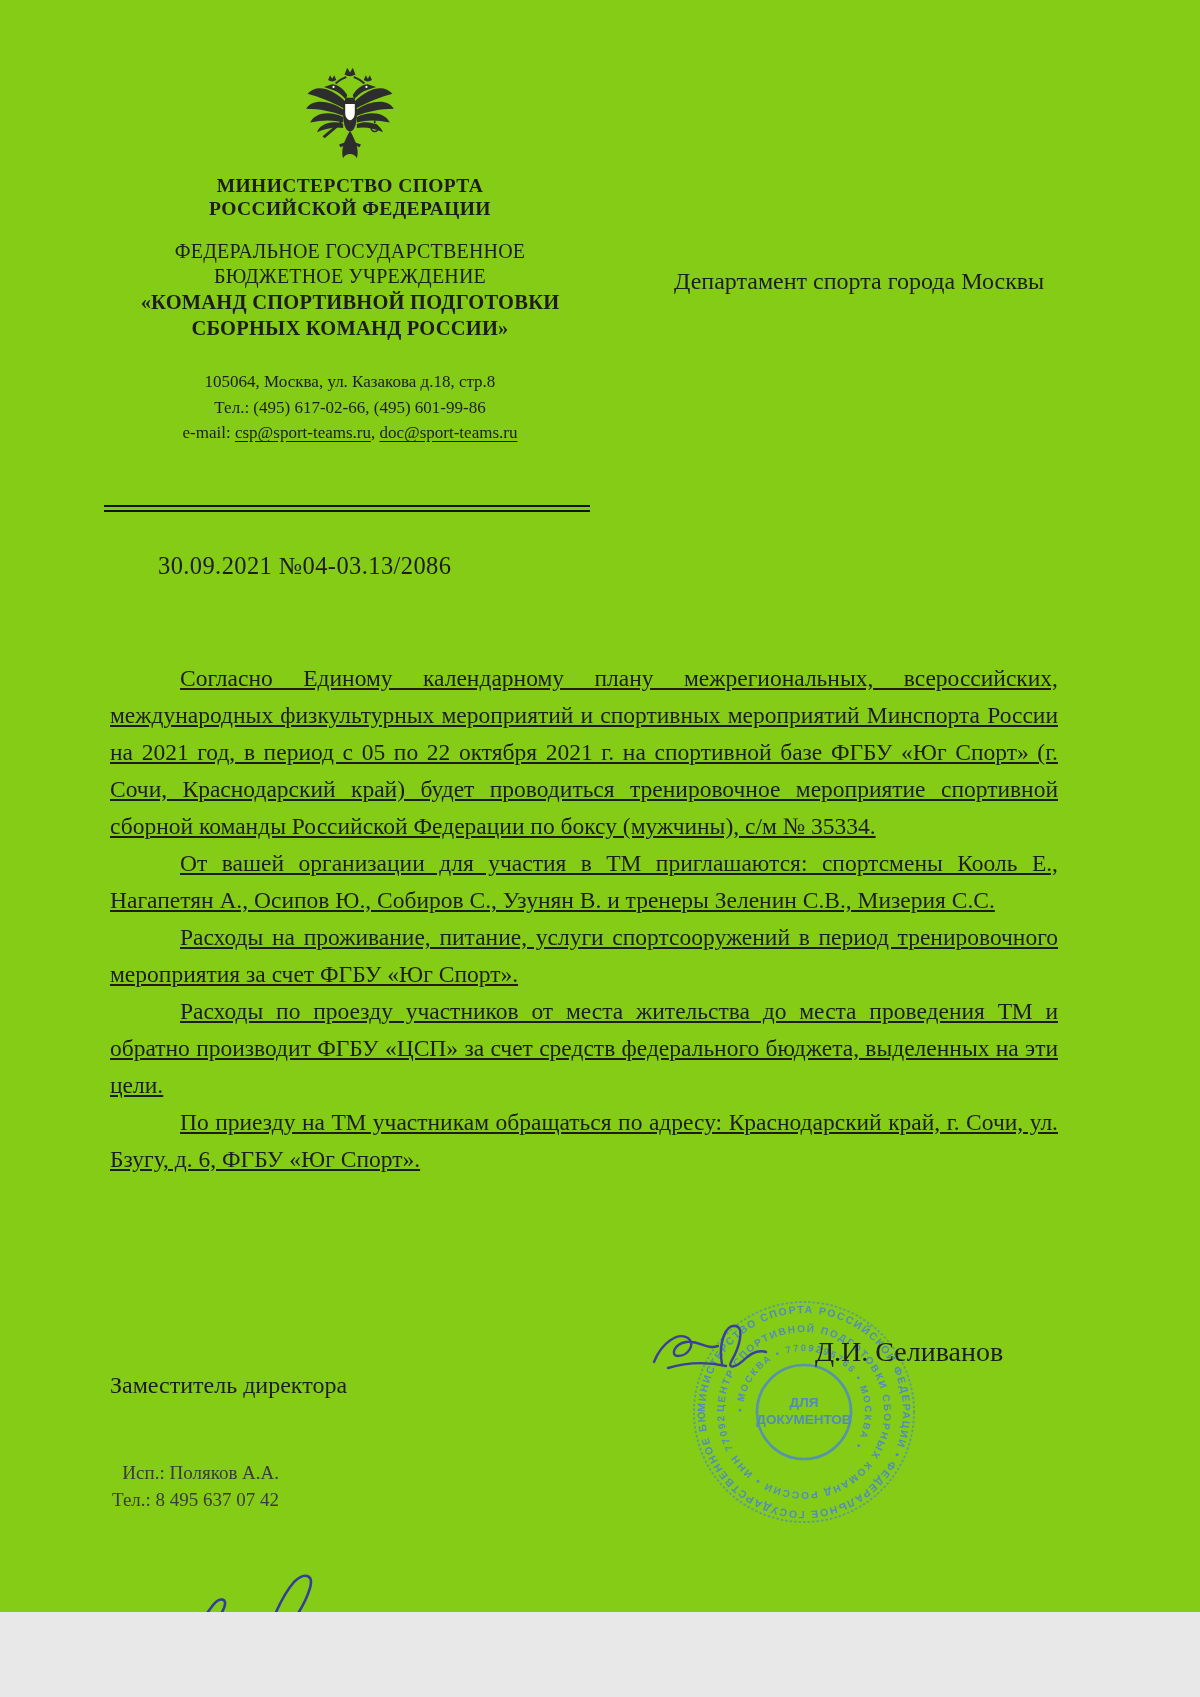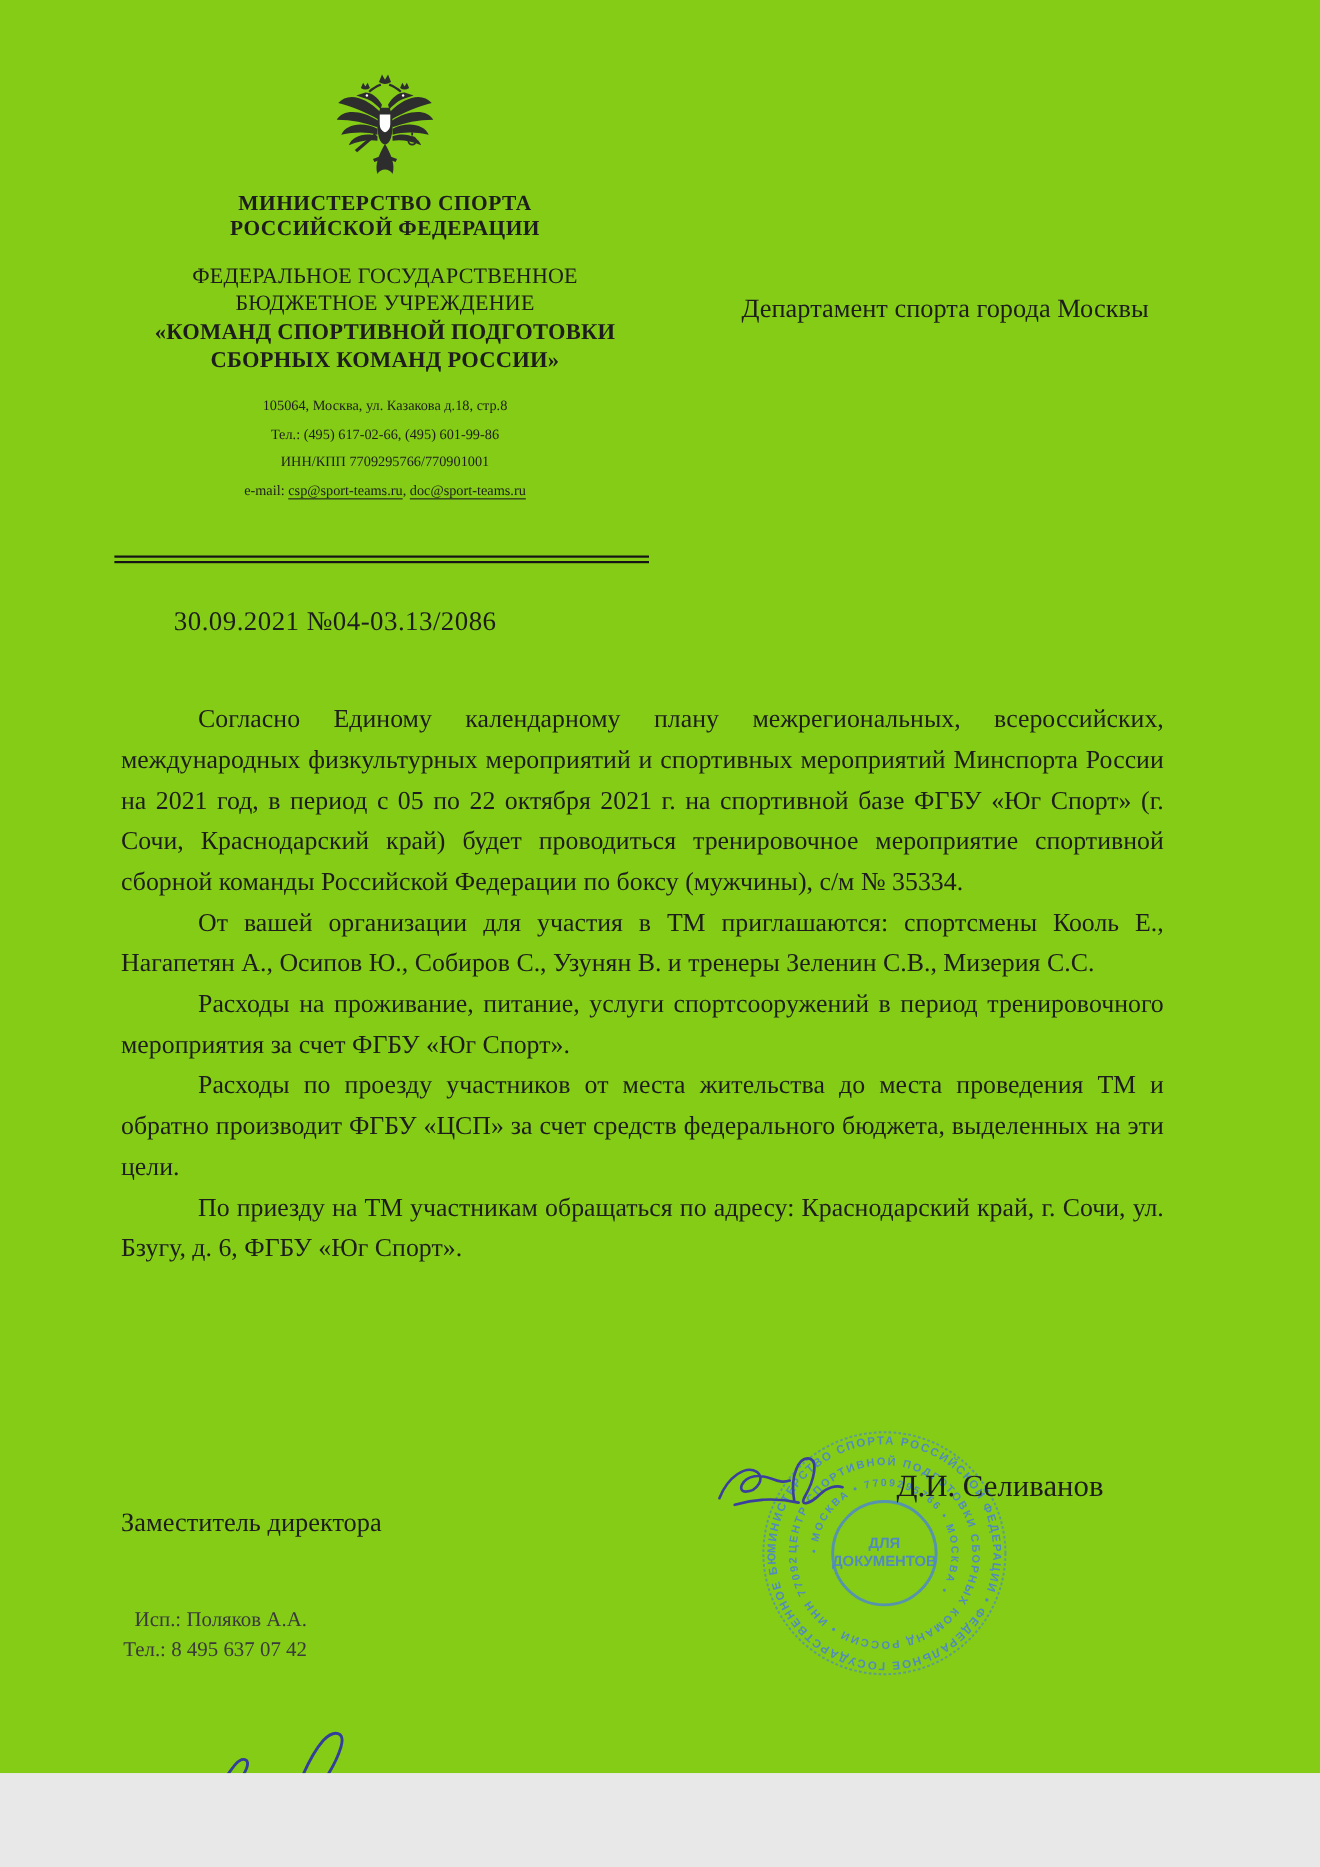--- a/index.html
+++ b/index.html
@@ -14,42 +14,43 @@
   }
   
   .lh{
     position:absolute;left:104px;top:62px;width:492px;
     text-align:center;
   }
   .lh .eagle{display:block;margin:0 auto 6px auto;}
   .lh .ministry{font-weight:bold;font-size:19.5px;line-height:23px;letter-spacing:.4px;}
   .lh .org{font-size:20px;line-height:25px;margin-top:19px;letter-spacing:.2px;}
   .lh .orgname{font-weight:bold;font-size:20.5px;line-height:26px;letter-spacing:.2px;}
-  .lh .addr{font-size:13px;line-height:25.5px;margin-top:15px;}
+  .lh .addr{font-size:17px;line-height:25.5px;margin-top:28px;}
   .u{text-decoration:underline;text-underline-offset:3px;}
   .rule{
     position:absolute;left:104px;top:505px;width:486px;height:3px;
     border-top:2px solid #151515;border-bottom:2px solid #151515;
   }
   
   .recipient{
     position:absolute;left:674px;top:266px;width:420px;
     font-size:24px;line-height:30px;
   }
   
   .ref{
     position:absolute;left:158px;top:552px;
     font-size:24.5px;letter-spacing:.4px;
     text-underline-offset:4px;
   }
   
   .body-text{
-    position:absolute;left:110px;top:636px;width:948px;
+    position:absolute;left:110px;top:660px;width:948px;
     font-size:23.5px;line-height:37px;
     text-align:justify;
+    text-decoration:underline;
   }
   .body-text p{margin:0;text-indent:70px;}
   
   .sig-title{position:absolute;left:110px;top:1372px;font-size:24px;}
   .sig-name{position:absolute;left:815px;top:1336px;font-size:28px;}
   .stamp-wrap{position:absolute;left:682px;top:1290px;opacity:.93;}
   .ink-sig-small{position:absolute;left:648px;top:1312px;}
   .executor{
     position:absolute;left:112px;top:1460px;
     font-size:19px;line-height:26.5px;color:#3a3a3a;text-align:right;
@@ -101,21 +102,20 @@
     <div class="org">
       <div>ФЕДЕРАЛЬНОЕ ГОСУДАРСТВЕННОЕ</div>
       <div>БЮДЖЕТНОЕ УЧРЕЖДЕНИЕ</div>
       <div class="orgname">«КОМАНД СПОРТИВНОЙ ПОДГОТОВКИ</div>
       <div class="orgname">СБОРНЫХ КОМАНД РОССИИ»</div>
     </div>
 
     <div class="addr">
       <div>105064, Москва, ул. Казакова д.18, стр.8</div>
       <div>Тел.: (495) 617-02-66, (495) 601-99-86</div>
-      <div>ИНН/КПП 7709295766/770901001</div>
       <div><span>e-mail: </span><span class="u">csp@sport-teams.ru</span><span>, </span><span class="u">doc@sport-teams.ru</span></div>
     </div>
   </div>
 
   <div class="rule"></div>
 
   <div class="recipient">Департамент спорта города Москвы</div>
 
   <div class="ref">30.09.2021 №04-03.13/2086</div>
 

